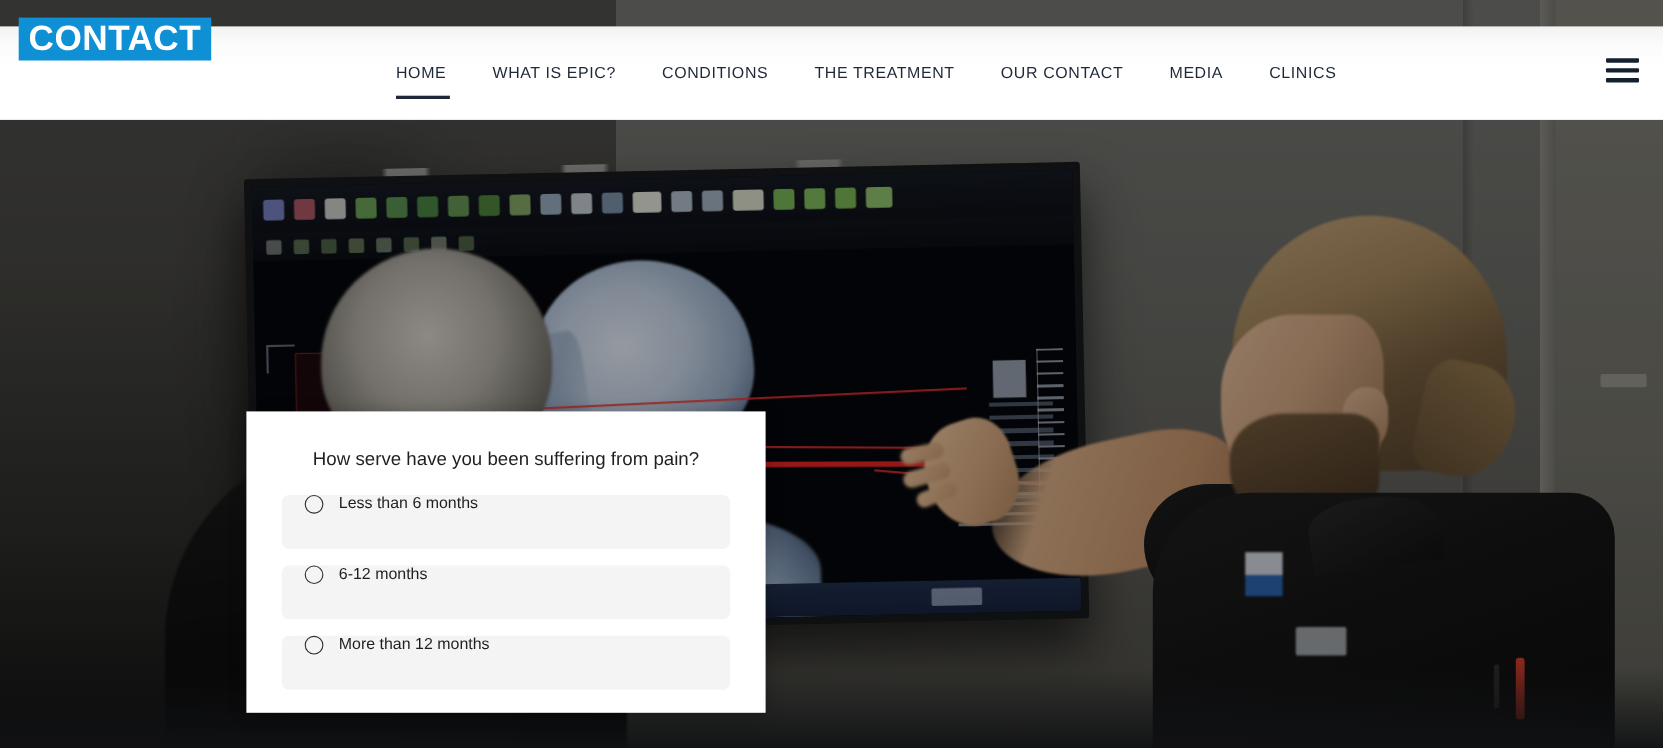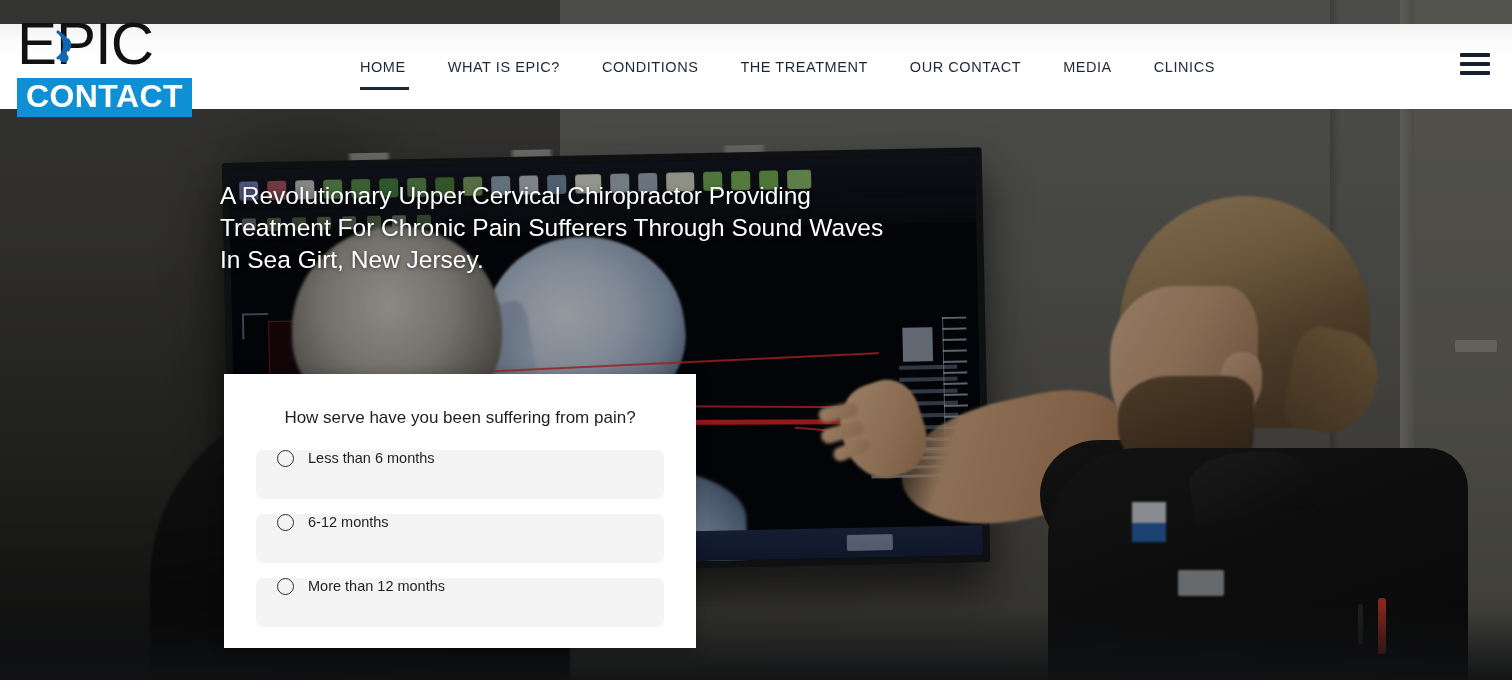--- a/index.html
+++ b/index.html
@@ -448,36 +448,24 @@
       <a class="nav-item">CLINICS</a>
     </nav>
     <div class="hamburger">
       <span></span>
       <span></span>
       <span></span>
     </div>
   </header>
 
   <div class="logo">
-    <div class="logo-epic">
-      <svg width="146" height="62" viewBox="0 0 146 62" aria-hidden="true">
-        <text x="0" y="50" font-family="Liberation Sans, sans-serif" font-size="60" fill="#111111" letter-spacing="-1">EPIC</text>
-        <g fill="none" stroke="#1166b0" stroke-width="3.1" stroke-linecap="round">
-          <path d="M41 18 a13 15 0 0 1 0 26"></path>
-          <path d="M46 22 a9 11 0 0 1 0 18"></path>
-          <path d="M51 26 a5.5 7 0 0 1 0 10"></path>
-        </g>
-        <circle cx="47" cy="44" r="4.6" fill="#1166b0"></circle>
-      </svg>
-    </div>
     <div class="logo-clinics">CONTACT</div>
   </div>
 
   <div class="hero-copy">
-    <h1 class="hero-h1">A Revolutionary Upper Cervical Chiropractor Providing Treatment For Chronic Pain Sufferers Through Sound Waves In Sea Girt, New Jersey.</h1>
   </div>
 
   <div class="quiz-card">
     <div class="quiz-q">How serve have you been suffering from pain?</div>
 
     <div class="quiz-opt">
       <span class="radio"></span>
       <span class="opt-label">Less than 6 months</span>
     </div>
 

